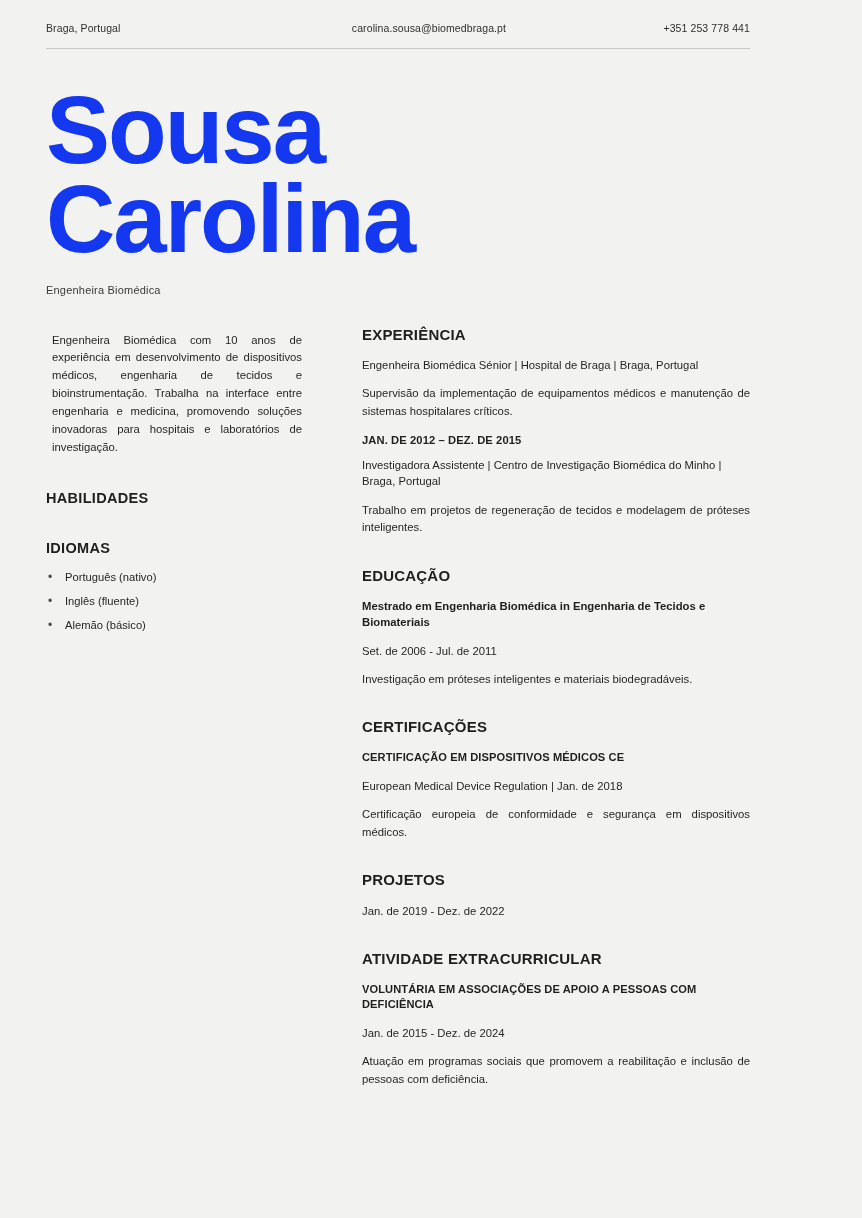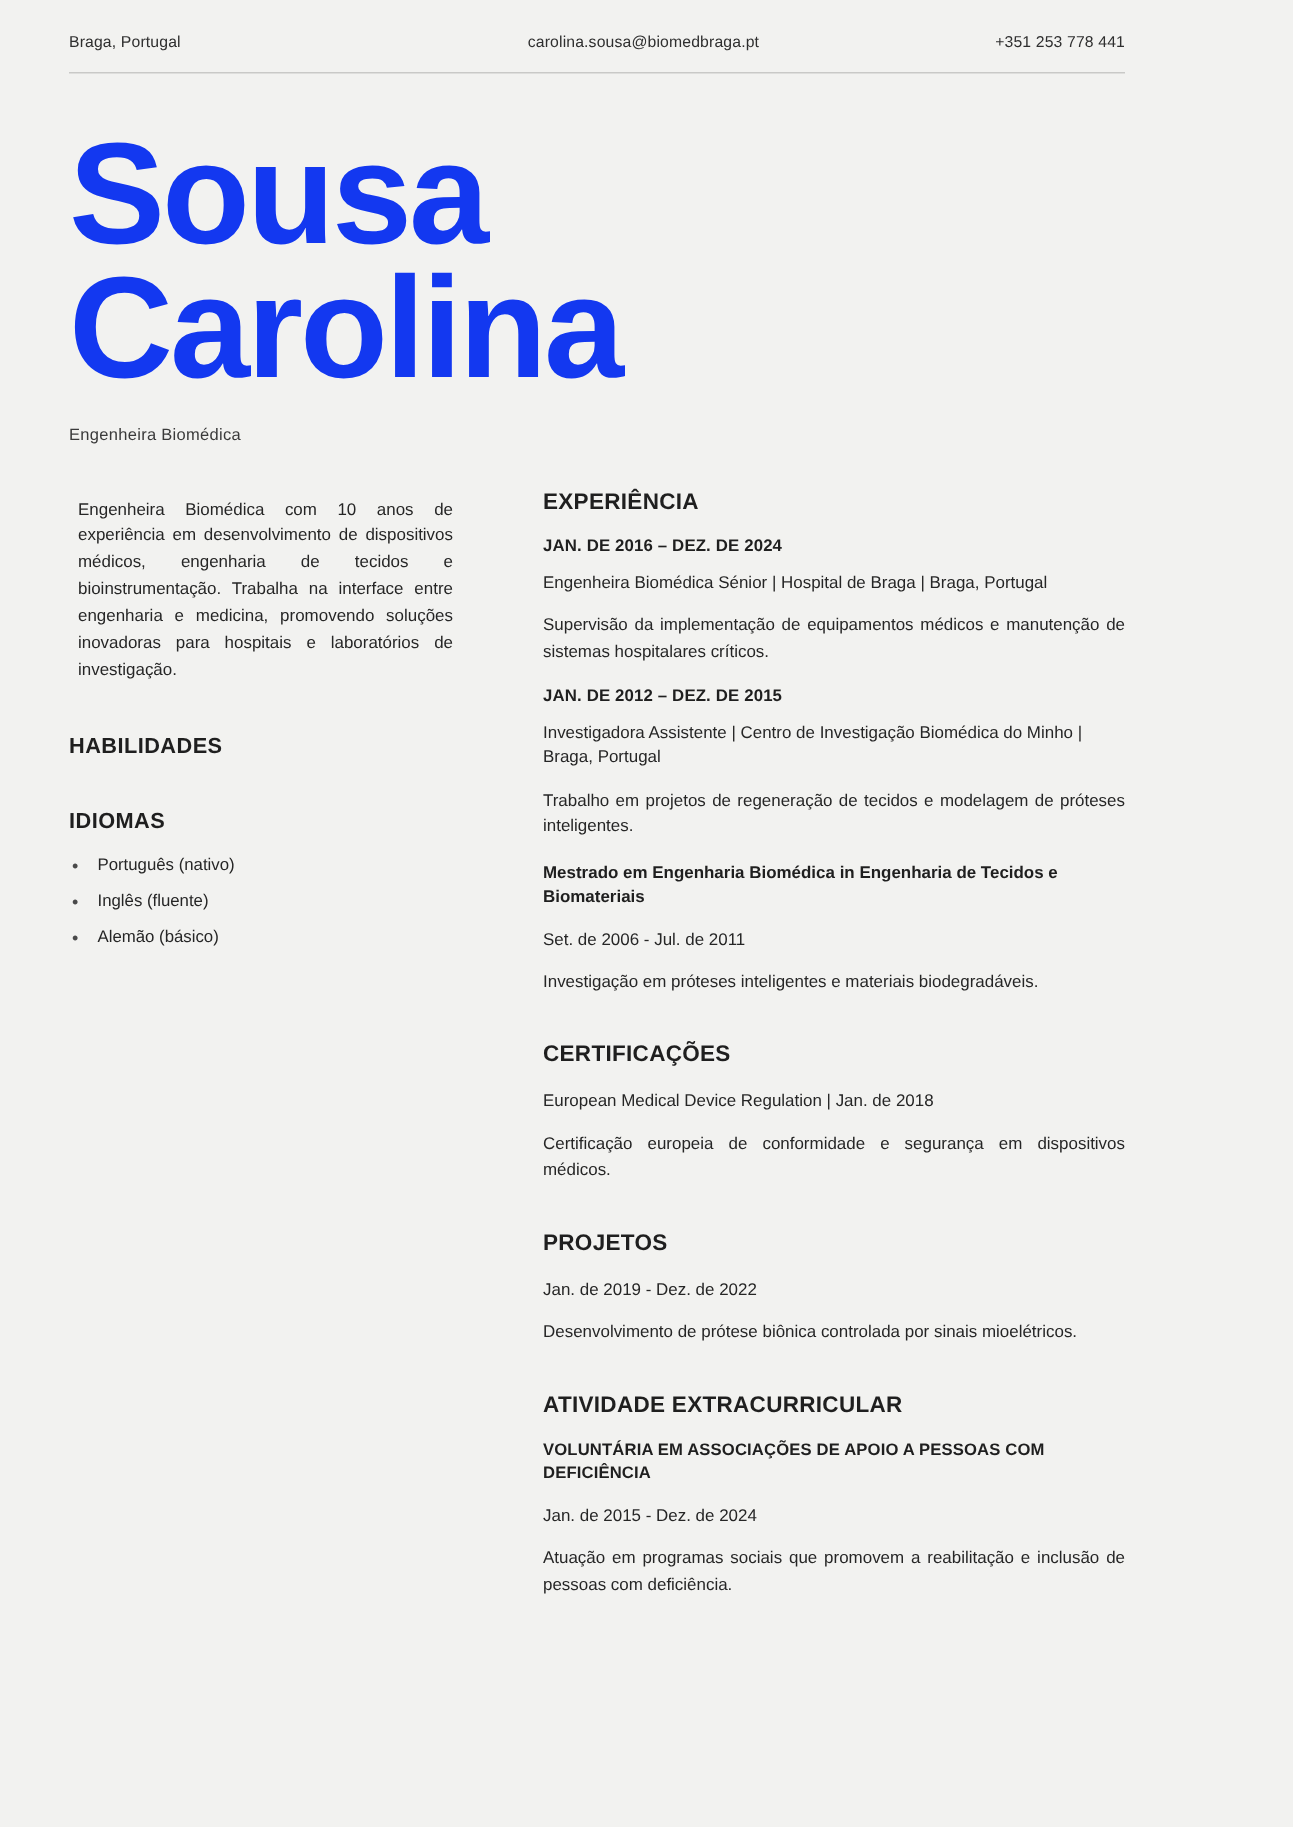--- a/index.html
+++ b/index.html
@@ -192,47 +192,47 @@
         <li>Inglês (fluente)</li>
         <li>Alemão (básico)</li>
       </ul>
     </div>
 
     <div class="col-right">
 
       <h2 class="sec-right">EXPERIÊNCIA</h2>
 
       <div class="entry">
-        <div class="period">JAN. DE 2016 – DEZ. DE 2024</div>
         <div class="role">Engenheira Biomédica Sénior | Hospital de Braga | Braga, Portugal</div>
         <div class="desc">Supervisão da implementação de equipamentos médicos e manutenção de sistemas hospitalares críticos.</div>
       </div>
 
       <div class="entry">
         <div class="period">JAN. DE 2012 – DEZ. DE 2015</div>
         <div class="role">Investigadora Assistente | Centro de Investigação Biomédica do Minho | Braga, Portugal</div>
         <div class="desc">Trabalho em projetos de regeneração de tecidos e modelagem de próteses inteligentes.</div>
       </div>
 
+      <h2 class="sec-right spaced">EDUCAÇÃO</h2>
       <div class="entry">
         <div class="bold-line">Mestrado em Engenharia Biomédica in Engenharia de Tecidos e Biomateriais</div>
         <div class="plain">Set. de 2006 - Jul. de 2011</div>
         <div class="desc">Investigação em próteses inteligentes e materiais biodegradáveis.</div>
       </div>
 
       <h2 class="sec-right spaced">CERTIFICAÇÕES</h2>
       <div class="entry">
+        <div class="bold-caps">CERTIFICAÇÃO EM DISPOSITIVOS MÉDICOS CE</div>
         <div class="plain">European Medical Device Regulation | Jan. de 2018</div>
         <div class="desc">Certificação europeia de conformidade e segurança em dispositivos médicos.</div>
       </div>
 
       <h2 class="sec-right spaced">PROJETOS</h2>
       <div class="entry">
         <div class="plain">Jan. de 2019 - Dez. de 2022</div>
-        <div class="desc">Desenvolvimento de prótese biônica controlada por sinais mioelétricos.</div>
       </div>
 
       <h2 class="sec-right spaced">ATIVIDADE EXTRACURRICULAR</h2>
       <div class="entry">
         <div class="bold-caps">VOLUNTÁRIA EM ASSOCIAÇÕES DE APOIO A PESSOAS COM DEFICIÊNCIA</div>
         <div class="plain">Jan. de 2015 - Dez. de 2024</div>
         <div class="desc">Atuação em programas sociais que promovem a reabilitação e inclusão de pessoas com deficiência.</div>
       </div>
 
     </div>

